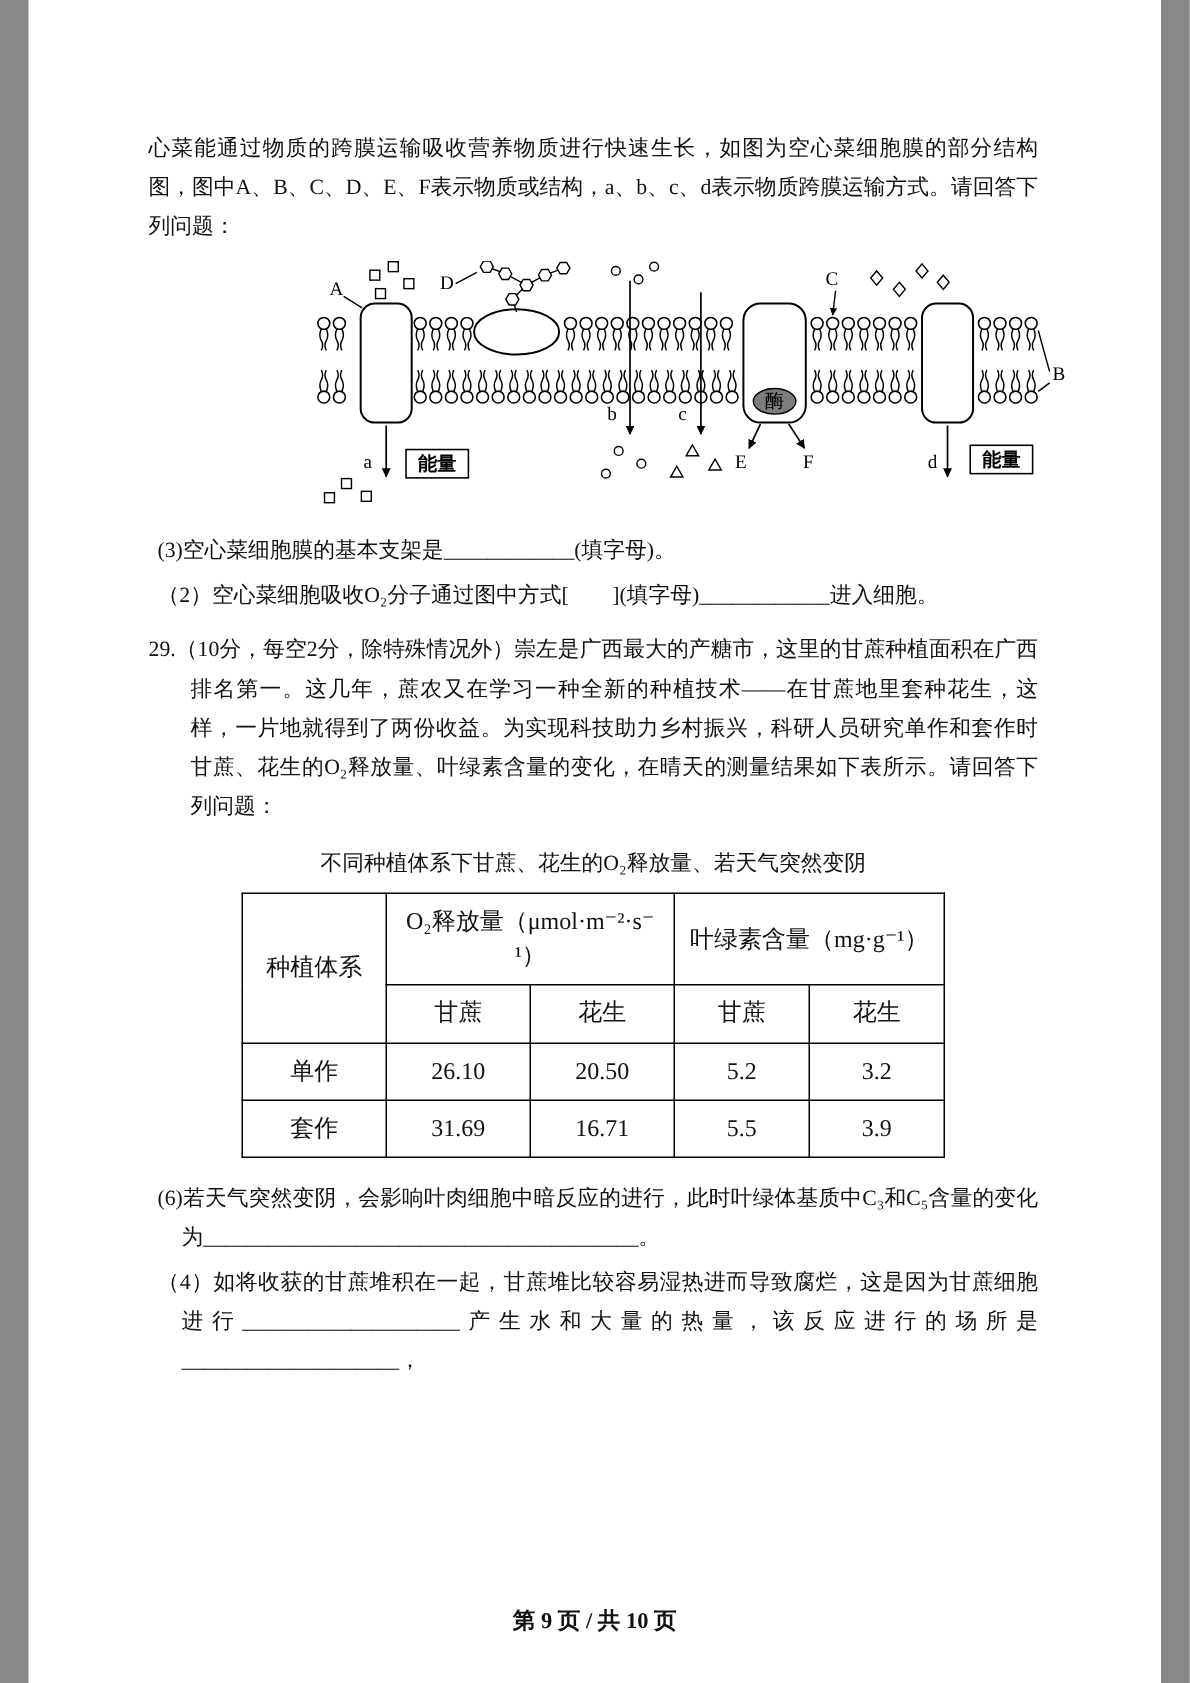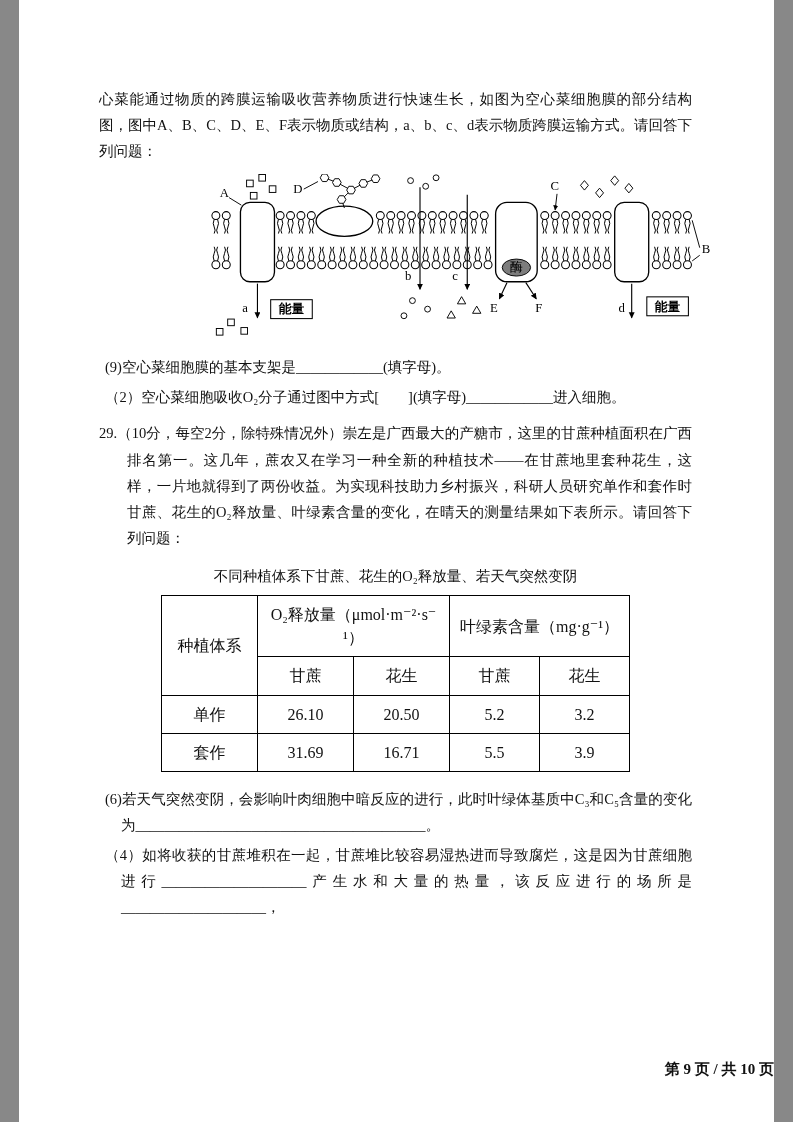--- a/index.html
+++ b/index.html
@@ -32,22 +32,22 @@
   .ebox { fill:none; stroke:#000; stroke-width:1.1; }
   .etext { font-weight:bold; font-size:12.5px; }
 
   .tbl-title { text-align:center; margin:12px 0 6px; }
   .stats-table { border-collapse:collapse; margin:0 auto; table-layout:fixed; }
   .stats-table td {
     border:1px solid #000; text-align:center; vertical-align:middle;
     padding:7px 4px; font-size:16px; line-height:1.45; word-break:break-all;
   }
   .footer {
-    position:absolute; left:0; right:0; bottom:43px;
-    text-align:right; font-weight:bold; font-size:15px;
+    position:absolute; left:0; right:0; bottom:32px;
+    text-align:center; font-weight:bold; font-size:15px;
   }
 </style>
 </head>
 <body>
 
 <div class="page">
 
   <p class="para">心菜能通过物质的跨膜运输吸收营养物质进行快速生长，如图为空心菜细胞膜的部分结构图，图中A、B、C、D、E、F表示物质或结构，a、b、c、d表示物质跨膜运输方式。请回答下列问题：</p>
 
   <div class="diagram">
@@ -459,21 +459,21 @@
         <text class="etext" x="110" y="147.5" text-anchor="middle">能量</text>
       </g>
       <g>
         <rect class="ebox" x="486" y="130" width="44" height="20"></rect>
         <text class="etext" x="508" y="144.5" text-anchor="middle">能量</text>
       </g>
     </svg>
   </div>
 
   <div class="subqs">
-    <p class="subq">(9)空心菜细胞膜的基本支架是____________(填字母)。</p>
+    <p class="subq">(3)空心菜细胞膜的基本支架是____________(填字母)。</p>
     <p class="subq">（2）空心菜细胞吸收O₂分子通过图中方式[　　](填字母)____________进入细胞。</p>
   </div>
 
   <p class="para hang">29.（10分，每空2分，除特殊情况外）崇左是广西最大的产糖市，这里的甘蔗种植面积在广西排名第一。这几年，蔗农又在学习一种全新的种植技术——在甘蔗地里套种花生，这样，一片地就得到了两份收益。为实现科技助力乡村振兴，科研人员研究单作和套作时甘蔗、花生的O₂释放量、叶绿素含量的变化，在晴天的测量结果如下表所示。请回答下列问题：</p>
 
   <p class="tbl-title">不同种植体系下甘蔗、花生的O₂释放量、若天气突然变阴</p>
 
   <table class="stats-table">
     <colgroup>
       <col style="width:96px">

